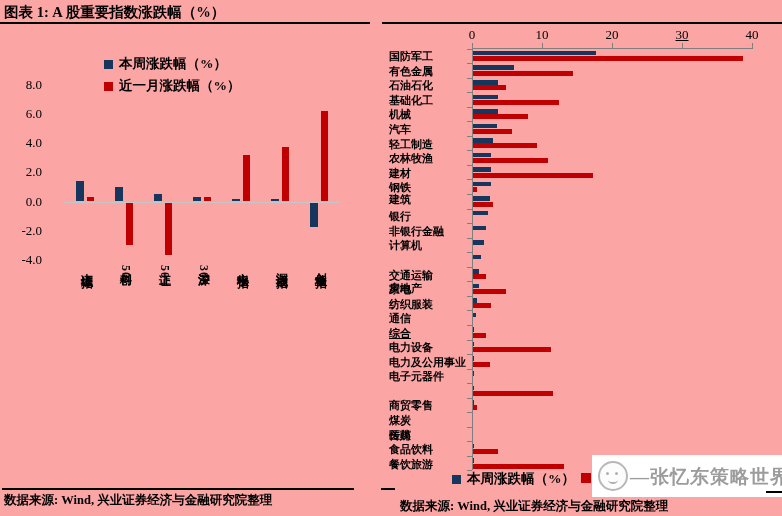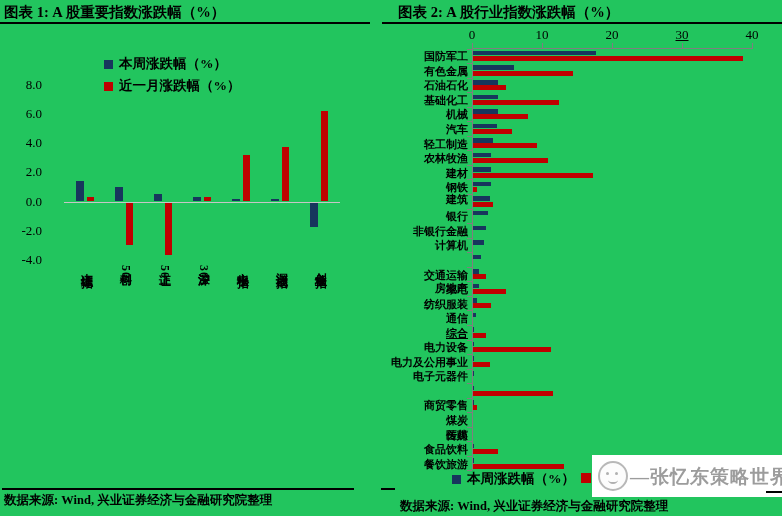--- a/index.html
+++ b/index.html
@@ -1,47 +1,46 @@
 <!DOCTYPE html>
 <html><head>
 <meta charset="utf-8">
 <style>
   html,body{margin:0;padding:0;background:#fff;color:#000;
     font-family:"Liberation Serif","DejaVu Serif",serif;}
-  #app{position:relative;width:782px;height:516px;background:#22c55e;overflow:hidden;}
+  #app{position:relative;width:782px;height:516px;background:#fca5a5;overflow:hidden;}
   .abs{position:absolute;}
   .title{position:absolute;top:3px;font-weight:bold;font-size:14.5px;white-space:nowrap;}
   .rule{position:absolute;background:#000;}
   .legend-item{position:absolute;font-weight:bold;font-size:13.5px;white-space:nowrap;display:flex;align-items:center;}
   .legend-sq{display:inline-block;width:9px;height:9px;margin-right:6px;flex:0 0 auto;}
   .src{position:absolute;font-weight:bold;font-size:12.5px;white-space:nowrap;}
   .ylab{position:absolute;width:42px;text-align:right;font-size:13px;}
   .xlab{position:absolute;width:34px;text-align:center;font-size:13px;}
-  .rlab{position:absolute;font-weight:bold;font-size:11px;text-align:right;white-space:nowrap;}
+  .rlab{position:absolute;font-weight:bold;font-size:11px;text-align:left;white-space:nowrap;}
   .catlab{position:absolute;writing-mode:vertical-rl;text-orientation:mixed;
     font-weight:bold;font-size:12px;letter-spacing:1px;white-space:nowrap;}
   .bar{position:absolute;}
   .tick{position:absolute;background:#7f7f7f;}
   .gridzero{position:absolute;background:#c6c6c6;}
   .axisline{position:absolute;background:#7f7f7f;}
   .wm{position:absolute;left:592px;top:455px;width:190px;height:42px;background:#fff;}
   .wm-circle{position:absolute;left:6px;top:6px;width:26px;height:26px;border:2px solid #b8b8b8;
     border-radius:50%;background:#fcfcfc;}
   .wm-eye{position:absolute;width:3px;height:3px;border-radius:50%;background:#b0b0b0;top:9px;}
   .wm-mouth{position:absolute;left:8px;top:13px;width:10px;height:6px;border-bottom:2px solid #b0b0b0;border-radius:50%;}
   .wm-text{position:absolute;left:38px;top:9px;font-size:19px;font-weight:bold;color:#9c9c9c;
     letter-spacing:1px;white-space:nowrap;text-shadow:0 0 1px #fff;}
 </style>
 </head>
 <body>
 
 <div id="app">
 
   <div class="title" style="left:4px;">图表 1: A 股重要指数涨跌幅（%）</div>
-  <div class="title" style="left:398px;">图表 2: A 股行业指数涨跌幅（%）</div>
   <div class="rule" style="left:0;top:22px;width:370px;height:2px;"></div>
   <div class="rule" style="left:382px;top:22px;width:400px;height:2px;"></div>
 
   <div class="legend-item" style="left:104px;top:55px;">
     <span class="legend-sq" style="background:#17365D;"></span>
     <span>本周涨跌幅（%）</span>
   </div>
   <div class="legend-item" style="left:104px;top:77px;">
     <span class="legend-sq" style="background:#C00000;"></span>
     <span>近一月涨跌幅（%）</span>

